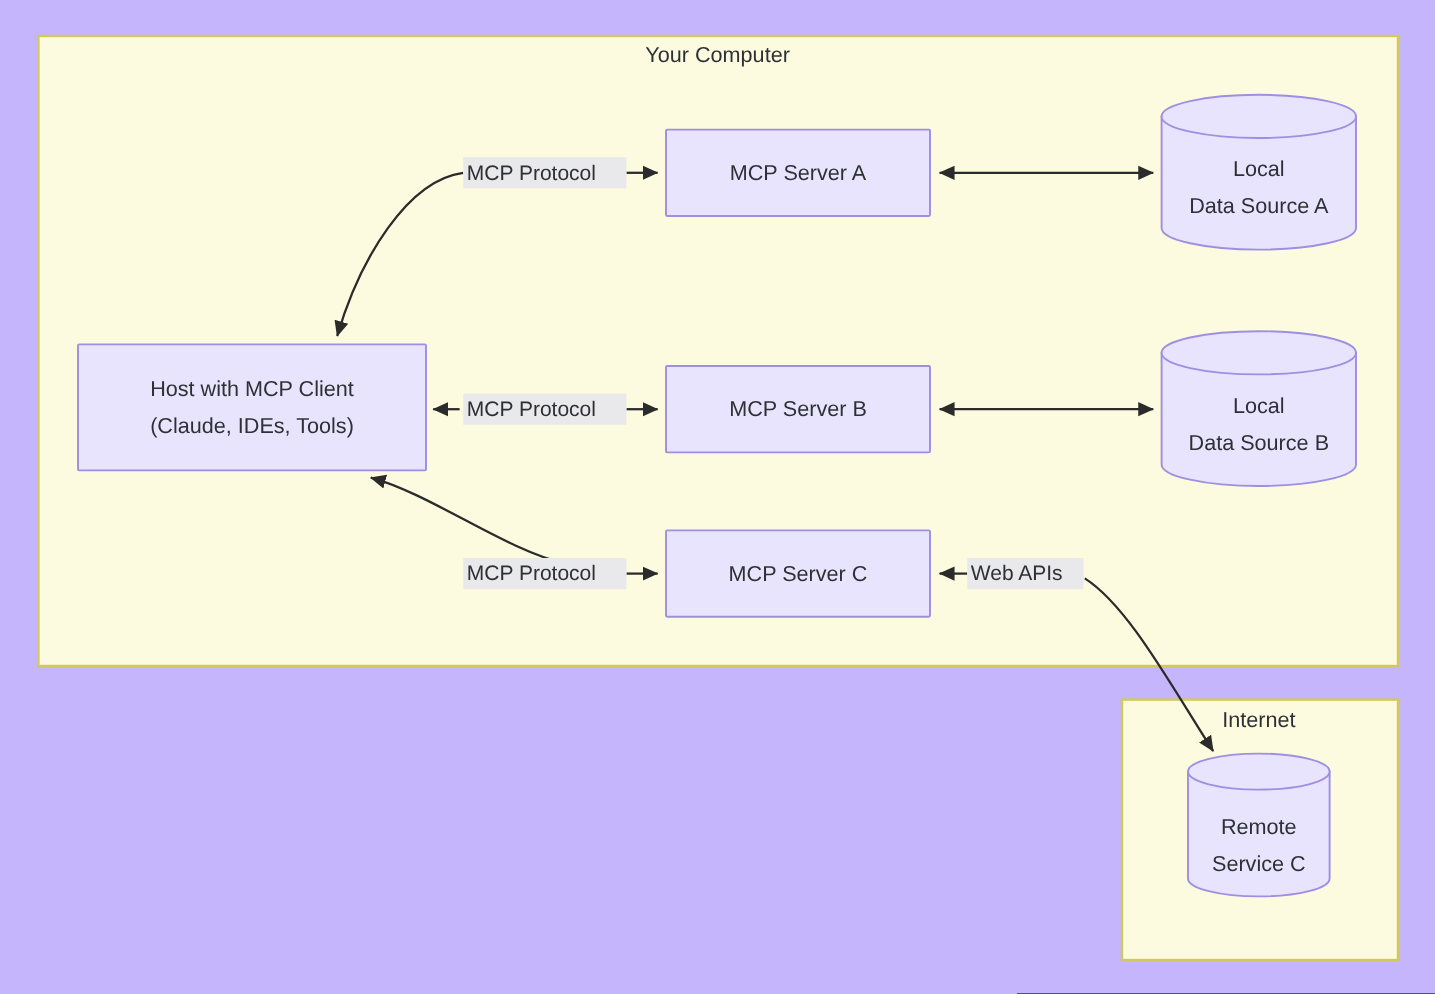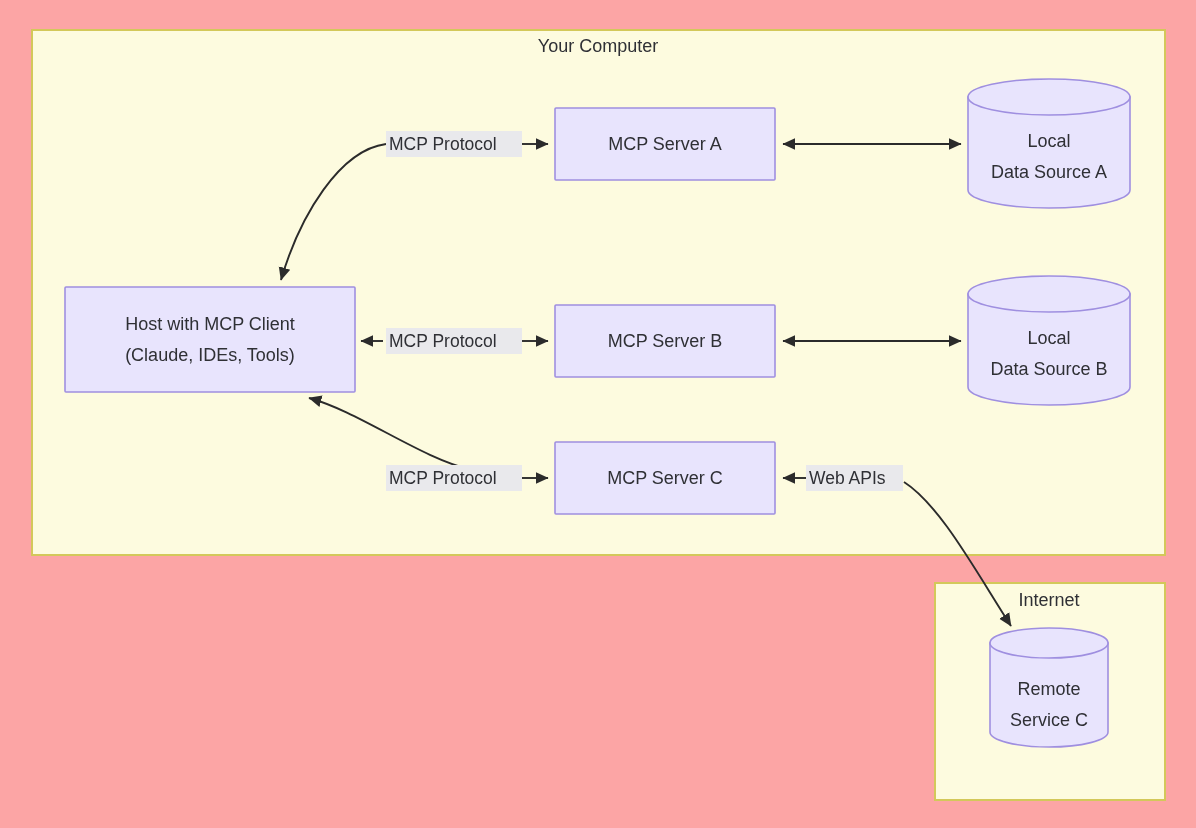--- a/index.html
+++ b/index.html
@@ -10,21 +10,21 @@
   body {
     width: 1196px;
     height: 828px;
     overflow: hidden;
     font-family: "Liberation Sans", sans-serif;
   }
   #canvas {
     position: relative;
     width: 1196px;
     height: 828px;
-    background: #fca5a5;
+    background: #c4b5fd;
   }
   svg#diagram {
     position: absolute;
     left: 0;
     top: 0;
     width: 1196px;
     height: 828px;
   }
   .container-rect {
     fill: #fdfbdf;

